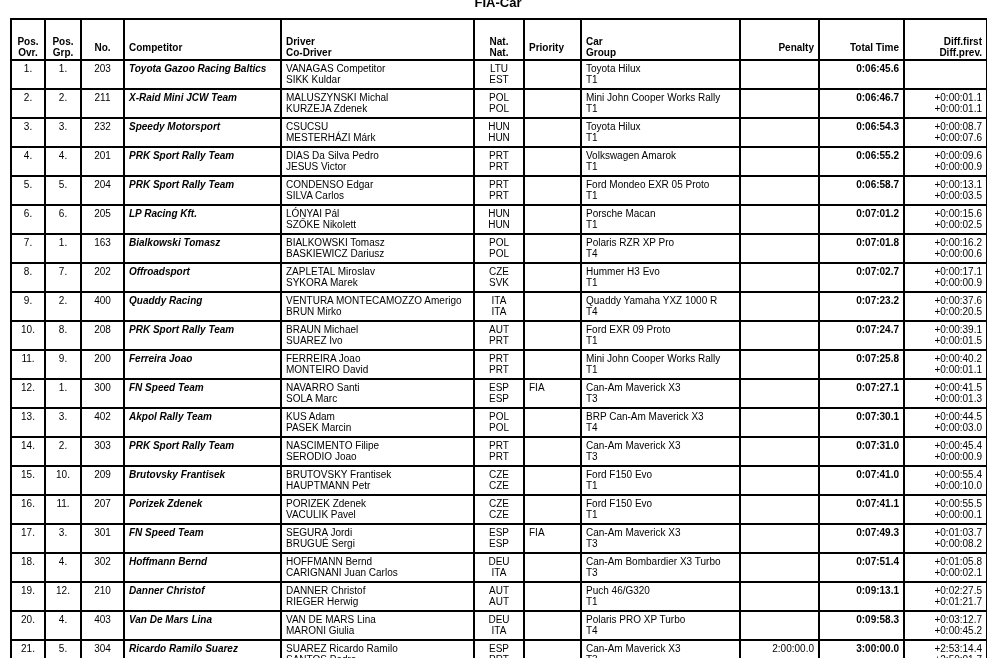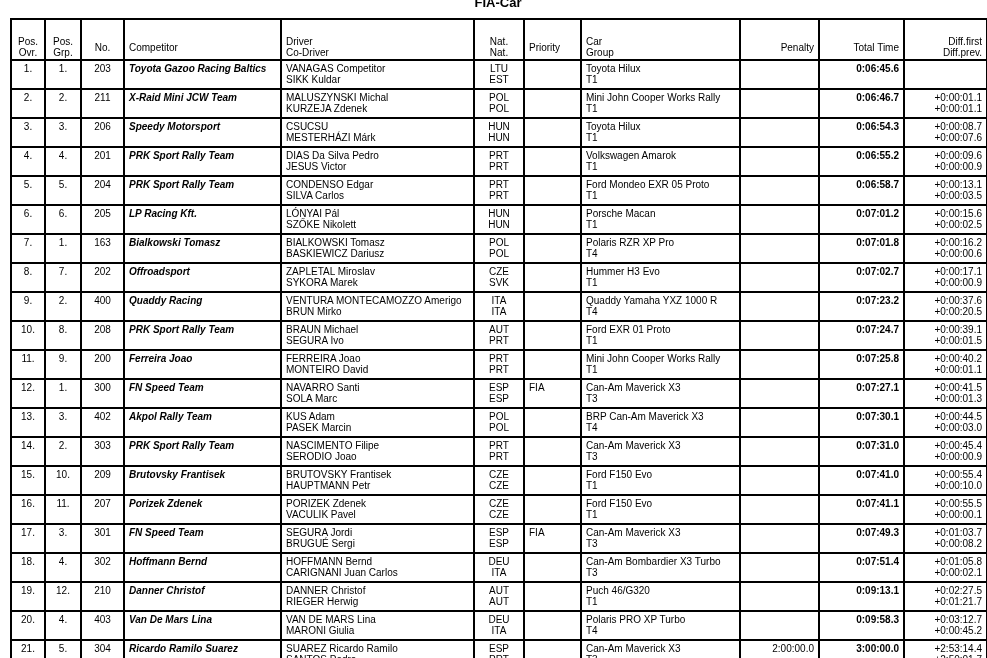--- a/index.html
+++ b/index.html
@@ -37,21 +37,21 @@
     border: 2px solid #000;
     padding: 1px 4px;
     font-size: 10px;
     line-height: 11px;
     overflow: hidden;
     white-space: nowrap;
   }
   .results thead tr { height: 31px; }
   .results tbody tr { height: 29px; }
   .results th {
-    font-weight: 400;
+    font-weight: 700;
     vertical-align: middle;
     padding-top: 16px;
     margin-left: 11px;
   }
   .results td {
     vertical-align: top;
     padding-top: 2px;
   }
   
   .col-pos_ovr, .col-pos_grp, .col-no, .col-nat { text-align: center; }
@@ -206,21 +206,21 @@
         </td>
       </tr>
       <tr>
         <td class="col-pos_ovr">
           <div>3.</div>
         </td>
         <td class="col-pos_grp">
           <div>3.</div>
         </td>
         <td class="col-no">
-          <div>206</div>
+          <div>232</div>
         </td>
         <td class="col-competitor">
           <div>Speedy Motorsport</div>
         </td>
         <td class="col-driver">
           <div>CSUCSU</div>
           <div>MESTERHÁZI Márk</div>
         </td>
         <td class="col-nat">
           <div>HUN</div>
@@ -486,31 +486,31 @@
           <div>8.</div>
         </td>
         <td class="col-no">
           <div>208</div>
         </td>
         <td class="col-competitor">
           <div>PRK Sport Rally Team</div>
         </td>
         <td class="col-driver">
           <div>BRAUN Michael</div>
-          <div>SEGURA Ivo</div>
+          <div>SUAREZ Ivo</div>
         </td>
         <td class="col-nat">
           <div>AUT</div>
           <div>PRT</div>
         </td>
         <td class="col-priority">
           <div>&nbsp;</div>
         </td>
         <td class="col-car">
-          <div>Ford EXR 01 Proto</div>
+          <div>Ford EXR 09 Proto</div>
           <div>T1</div>
         </td>
         <td class="col-penalty">
           <div>&nbsp;</div>
         </td>
         <td class="col-total_time">
           <div>0:07:24.7</div>
         </td>
         <td class="col-diff">
           <div>+0:00:39.1</div>

